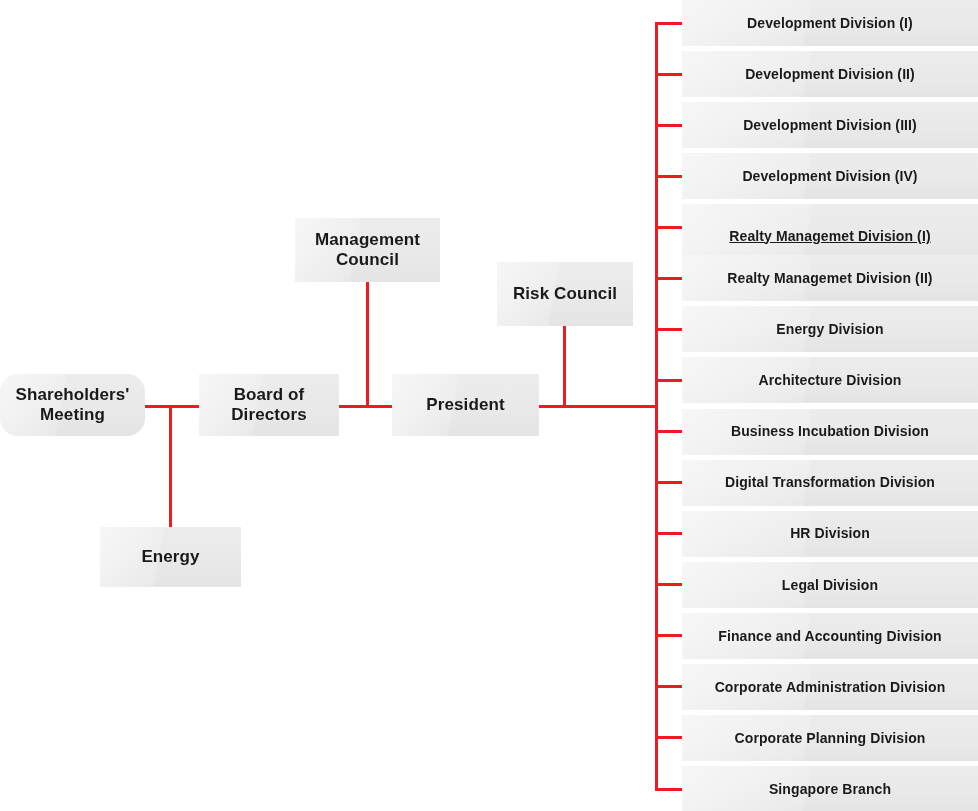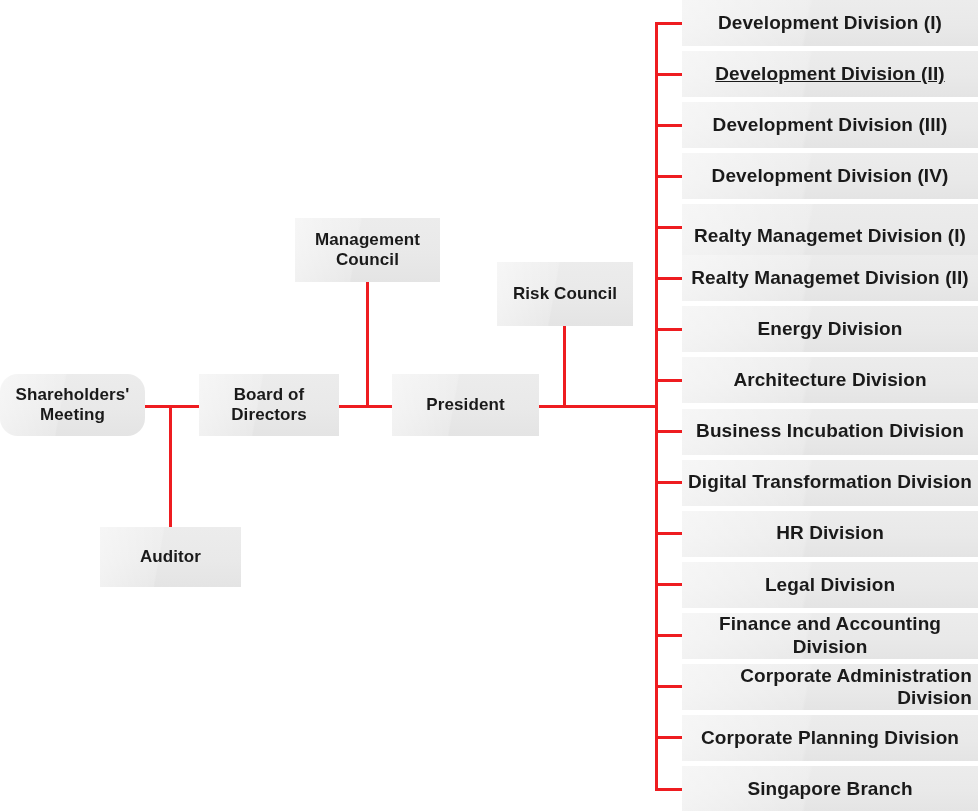--- a/index.html
+++ b/index.html
@@ -36,21 +36,21 @@
         rgba(255,255,255,0.0) 43%,
         rgba(255,255,255,0.0) 100%),
       linear-gradient(180deg, #ececec 0%, #e9e9e9 55%, #e4e4e4 100%);
     z-index: 3;
   }
   .node .lbl { display: block; padding: 0 6px; }
 
   
   .node.primary { font-size: 17px; }
   
-  .node.div { font-size: 19px; }
+  .node.div { font-size: 14px; }
 
   
   .line {
     position: absolute;
     background: #ee1c20;
     z-index: 2;
   }
   .line.h { height: 3px; }
   .line.v { width: 3px; }
 </style>
@@ -75,54 +75,54 @@
 
   <div class="node primary" style="left:0px; top:374px; width:145px; height:62px;border-radius:18px;">
     <span class="lbl">Shareholders' Meeting</span>
   </div>
 
   <div class="node primary" style="left:199px; top:374px; width:140px; height:62px;justify-content:center;">
     <span class="lbl">Board of Directors</span>
   </div>
 
   <div class="node primary" style="left:100px; top:527px; width:141px; height:60px;">
-    <span class="lbl">Auditor</span>
+    <span class="lbl">Energy</span>
   </div>
 
   <div class="node primary" style="left:392px; top:374px; width:147px; height:62px;">
     <span class="lbl">President</span>
   </div>
 
   <div class="node primary" style="left:295px; top:218px; width:145px; height:64px;">
     <span class="lbl">Management Council</span>
   </div>
 
   <div class="node primary" style="left:497px; top:218px; width:136px; height:64px;margin-top:44px;">
     <span class="lbl">Risk Council</span>
   </div>
 
   <div id="divisions-layer">
       <div class="line h" style="left: 655px; top: 21.5px; width: 27px;"></div>
       <div class="node div" style="left: 682px; top: 0px; width: 296px; height: 46px;">
         <span class="lbl">Development Division (I)</span>
       </div>
       <div class="line h" style="left: 655px; top: 72.57px; width: 27px;"></div>
-      <div class="node div" style="left: 682px; top: 51.07px; width: 296px; height: 46px; text-decoration: underline;">
+      <div class="node div" style="left: 682px; top: 51.07px; width: 296px; height: 46px;">
         <span class="lbl">Development Division (II)</span>
       </div>
       <div class="line h" style="left: 655px; top: 123.64px; width: 27px;"></div>
       <div class="node div" style="left: 682px; top: 102.14px; width: 296px; height: 46px;">
         <span class="lbl">Development Division (III)</span>
       </div>
       <div class="line h" style="left: 655px; top: 174.71px; width: 27px;"></div>
       <div class="node div" style="left: 682px; top: 153.21px; width: 296px; height: 46px;">
         <span class="lbl">Development Division (IV)</span>
       </div>
       <div class="line h" style="left: 655px; top: 225.78px; width: 27px;"></div>
-      <div class="node div" style="left: 682px; top: 204.28px; width: 296px; height: 63px;">
+      <div class="node div" style="left: 682px; top: 204.28px; width: 296px; height: 63px; text-decoration: underline;">
         <span class="lbl">Realty Managemet Division (I)</span>
       </div>
       <div class="line h" style="left: 655px; top: 276.85px; width: 27px;"></div>
       <div class="node div" style="left: 682px; top: 255.35px; width: 296px; height: 46px;">
         <span class="lbl">Realty Managemet Division (II)</span>
       </div>
       <div class="line h" style="left: 655px; top: 327.92px; width: 27px;"></div>
       <div class="node div" style="left: 682px; top: 306.42px; width: 296px; height: 46px; text-align: right;">
         <span class="lbl">Energy Division</span>
       </div>

